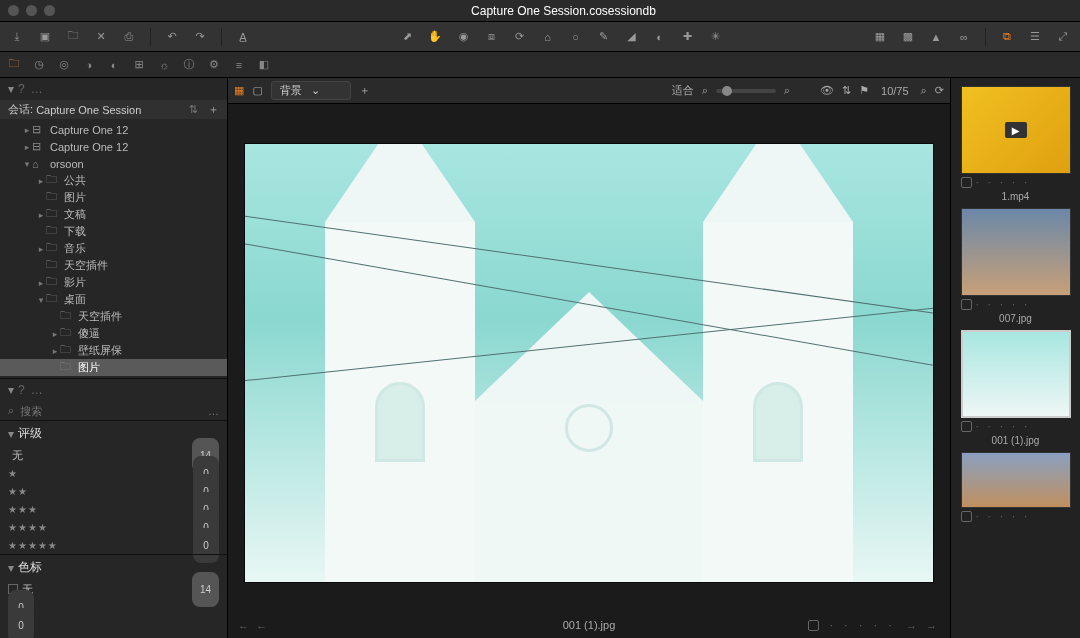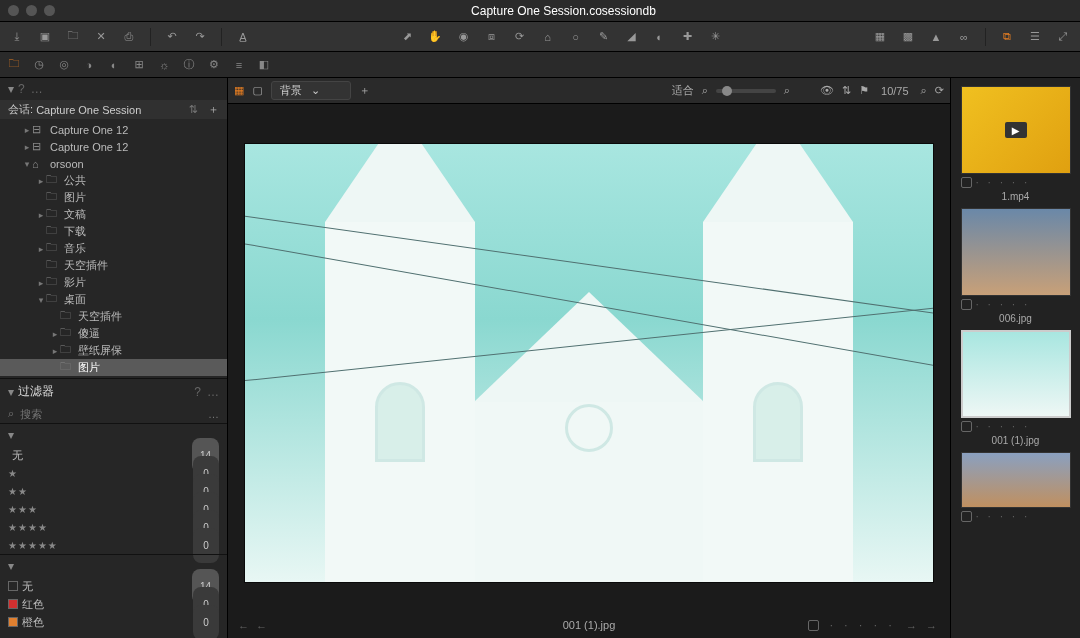--- a/index.html
+++ b/index.html
@@ -260,34 +260,34 @@
         <div class="tree-row selected" style="padding-left: 50px;">
           <span class="arrow"></span>
     <span class="icon">🗀</span>
     <span class="lbl">图片</span>
         </div>
       </div>
 
     <div class="filter-section">
       <div class="panel-header">
         <span class="chev">▾</span>
-        <span class="grow">过滤器</span>
         <span class="hint">?</span>
         <span class="hint" style="margin-left:6px">…</span>
       </div>
       <div class="search-row">
         <span>⌕</span>
         <input placeholder="搜索" style="">
         <span style="color:#777">…</span>
       </div>
     </div>
 
     <div class="filter-section">
       <div class="panel-header">
         <span class="chev">▾</span>
+        <span class="grow">评级</span>
       </div>
       <div id="ratings">
           <div class="pill-row">
             <span class="lbl">
               <span class="star"></span>
               <span>无</span>
             </span>
     <span class="pill light">14</span>
           </div>
           <div class="pill-row">
@@ -324,41 +324,34 @@
               <span></span>
             </span>
     <span class="pill ">0</span>
           </div>
         </div>
     </div>
 
     <div class="filter-section">
       <div class="panel-header">
         <span class="chev">▾</span>
+        <span class="grow">色标</span>
       </div>
       <div id="colortags">
           <div class="pill-row">
             <span class="lbl">
               <span class="swatch" style="background:transparent"></span>
               <span>无</span>
             </span>
     <span class="pill light">14</span>
           </div>
           <div class="pill-row">
-            <span class="lbl">
-              <span class="swatch" style="background:#d03030"></span>
-              <span>红色</span>
-            </span>
-    <span class="pill ">0</span>
-          </div>
-          <div class="pill-row">
-            <span class="lbl">
-              <span class="swatch" style="background:#e08030"></span>
-              <span>橙色</span>
-            </span>
+    <span class="pill ">0</span>
+          </div>
+          <div class="pill-row">
     <span class="pill ">0</span>
           </div>
         </div>
     </div>
   </div>
 
   <div class="viewer">
     <div class="viewer-top">
       <span class="grid-ic">▦</span>
       <span>▢</span>
@@ -417,21 +410,21 @@
             <span class="dots">· · · · ·</span>
           </div>
     <div class="cap">1.mp4</div>
         </div>
         <div class="thumb">
           <div class="img t2"></div>
     <div class="chkrow">
             <span class="chk"></span>
             <span class="dots">· · · · ·</span>
           </div>
-    <div class="cap">006.jpg</div>
+    <div class="cap">007.jpg</div>
         </div>
         <div class="thumb selected">
           <div class="img t3"></div>
     <div class="chkrow">
             <span class="chk"></span>
             <span class="dots">· · · · ·</span>
           </div>
     <div class="cap">001 (1).jpg</div>
         </div>
         <div class="thumb">

